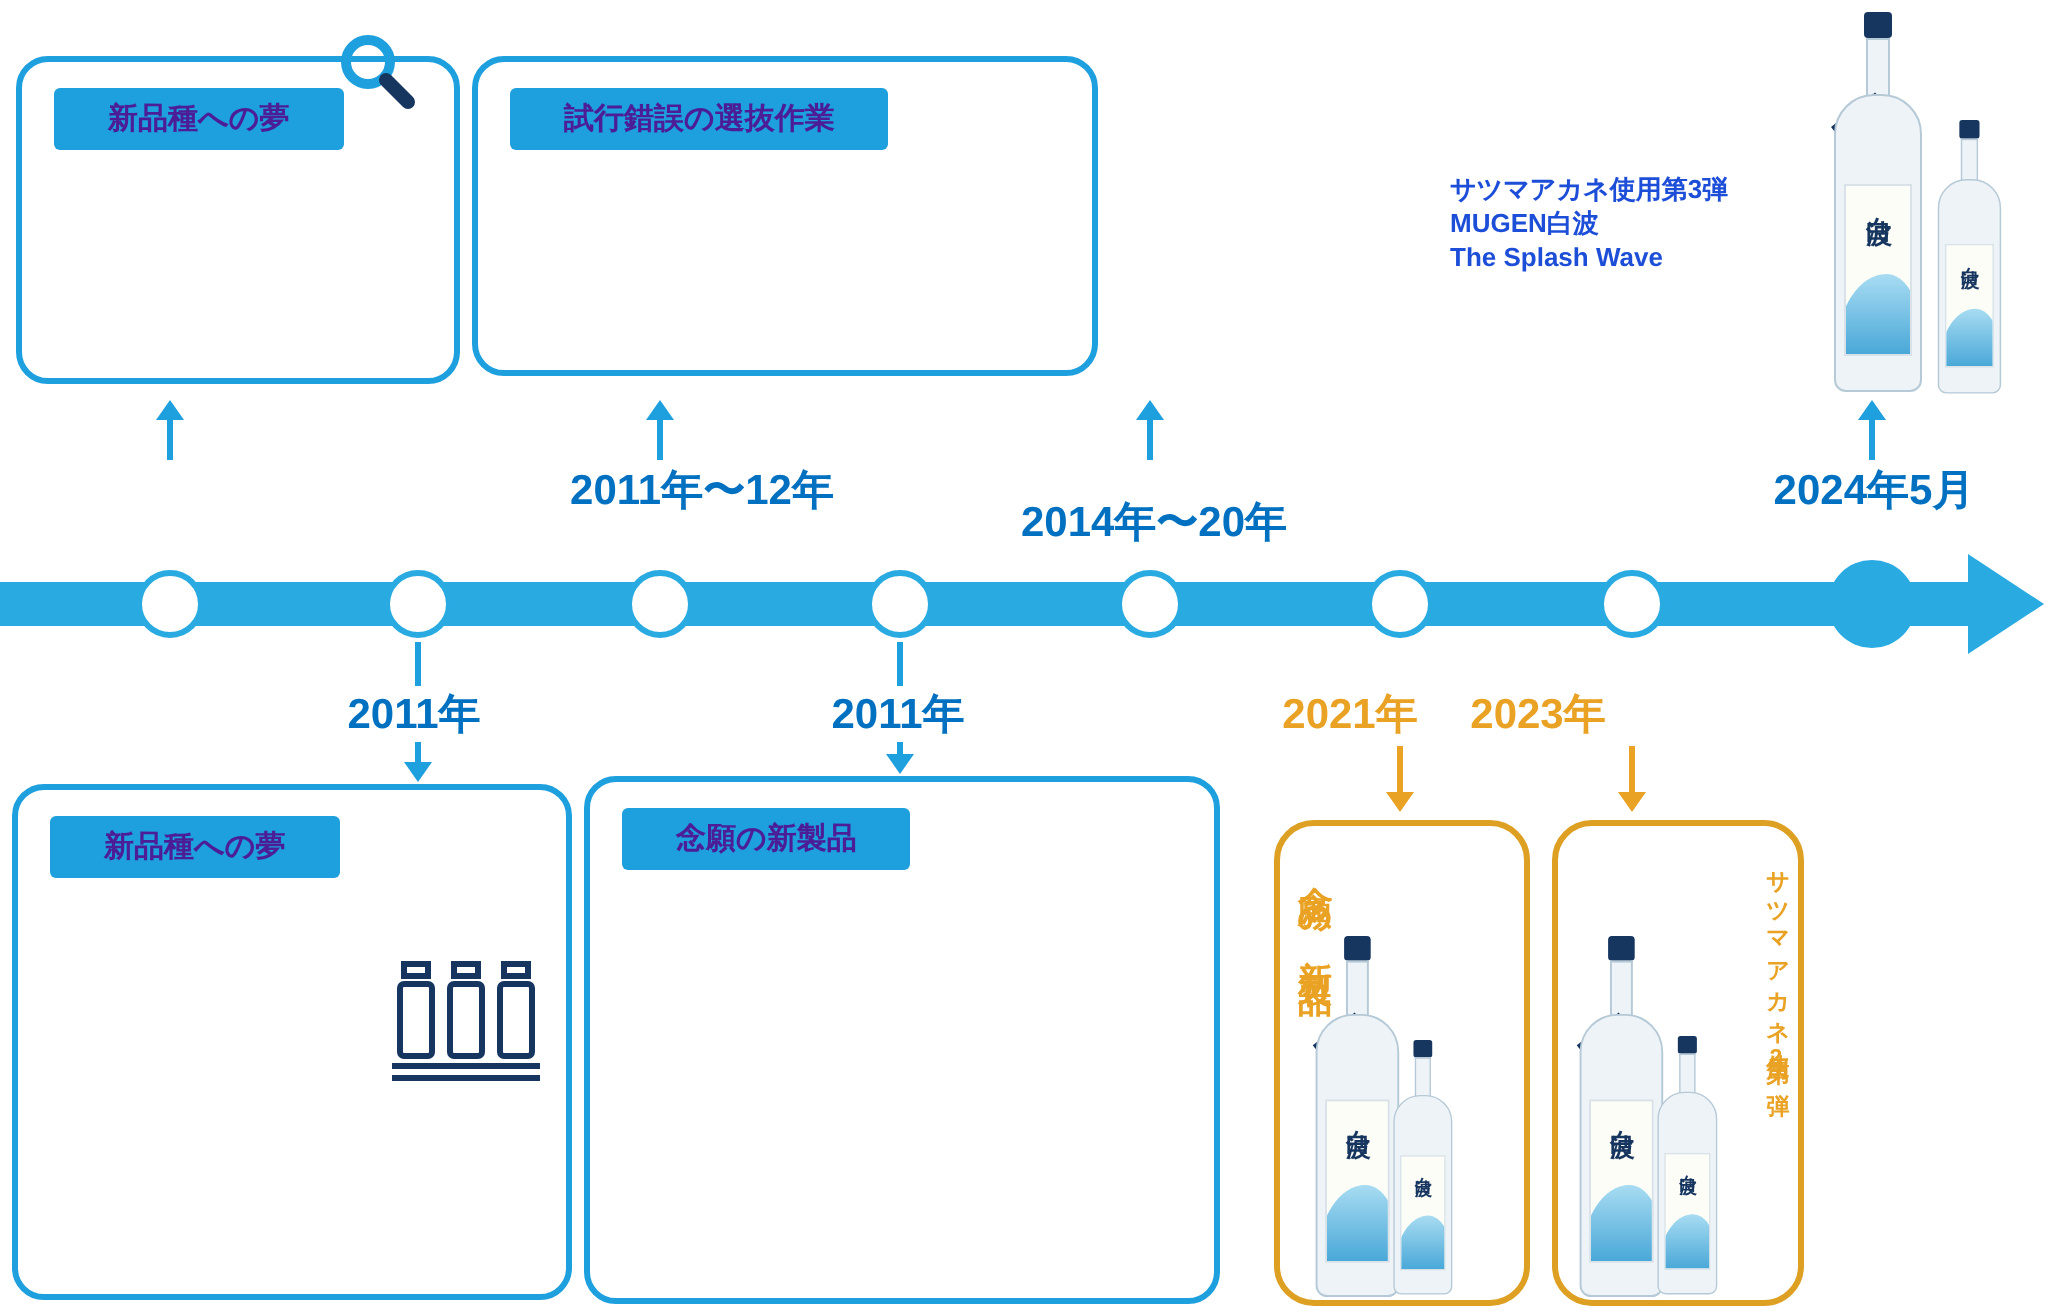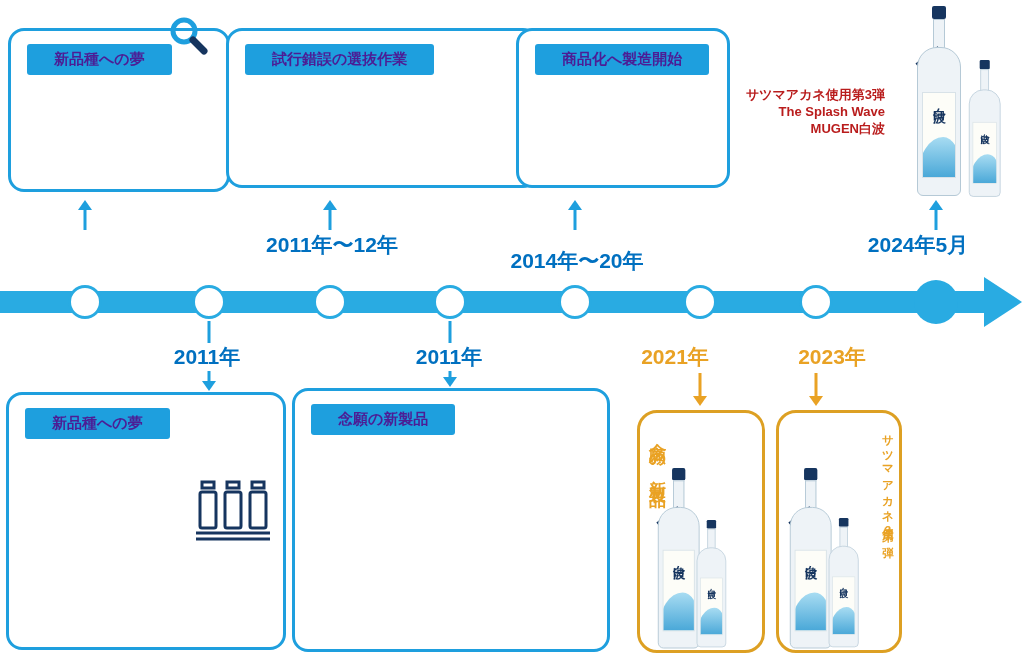--- a/index.html
+++ b/index.html
@@ -31,21 +31,21 @@
   .arrow.orange.down .head{border-top-color:#E9A224;}
 
   
   .box{position:absolute;box-sizing:border-box;background:#fff;border:3px solid #1E9FDE;border-radius:16px;z-index:1;}
   .box-header{position:absolute;top:-3px;left:16px;background:#1E9FDE;color:#4c1d95;font-weight:bold;font-size:15px;
               padding:6px 27px;border-radius:3px;white-space:nowrap;margin-top:16px;}
   .box.orange{border-color:#DDA023;border-radius:20px;}
   .vcaption{position:absolute;writing-mode:vertical-rl;text-orientation:upright;font-weight:bold;color:#E9A224;}
 
   
-  .note{position:absolute;text-align:right;color:#b91c1c;font-weight:bold;font-size:13px;line-height:17px;width:160px;}
+  .note{position:absolute;text-align:left;color:#1d4ed8;font-weight:bold;font-size:13px;line-height:17px;width:160px;}
 
   
   .bottle{position:absolute;width:52px;height:190px;transform-origin:top left;z-index:4;}
   .bottle-cap{position:absolute;left:19px;top:0;width:14px;height:13px;background:#16355F;border-radius:2px;}
   .bottle-neck{position:absolute;left:20px;top:13px;width:12px;height:30px;background:#eef3f7;
                border:1px solid #b5c9d6;border-bottom:none;box-sizing:border-box;}
   .bottle-body{position:absolute;left:4px;top:41px;width:44px;height:149px;background:#eef3f7;
                border:1px solid #b5c9d6;border-radius:20px 20px 6px 6px;box-sizing:border-box;}
   .bottle-ribbon{position:absolute;left:2px;top:48px;width:28px;height:8px;background:#16355F;transform:rotate(-38deg);}
   .bottle-label{position:absolute;left:4px;top:44px;width:32px;height:84px;background:#fdfdf8;
@@ -73,28 +73,28 @@
 
   <div class="node" style="left:68px"></div>
   <div class="node" style="left:192px"></div>
   <div class="node" style="left:313px"></div>
   <div class="node" style="left:433px"></div>
   <div class="node" style="left:558px"></div>
   <div class="node" style="left:683px"></div>
   <div class="node" style="left:799px"></div>
   <div class="node filled" style="left:914px"></div>
 
-  <div class="ylabel" style="left:332px;top:231px">2011年〜12年</div>
+  <div class="ylabel" style="left:351px;top:231px">2011年〜12年</div>
   <div class="ylabel" style="left:577px;top:247px">2014年〜20年</div>
-  <div class="ylabel" style="left:918px;top:231px">2024年5月</div>
+  <div class="ylabel" style="left:937px;top:231px">2024年5月</div>
 
   <div class="ylabel" style="left:207px;top:343px">2011年</div>
   <div class="ylabel" style="left:449px;top:343px">2011年</div>
   <div class="ylabel orange" style="left:675px;top:343px">2021年</div>
-  <div class="ylabel orange" style="left:832px;top:343px">2023年</div>
+  <div class="ylabel orange" style="left:769px;top:343px">2023年</div>
 
   <div class="arrow up" style="left:78px;top:200px;width:14px;height:30px">
     <div class="shaft"></div>
       <div class="head"></div>
   </div>
   <div class="arrow up" style="left:323px;top:200px;width:14px;height:30px">
     <div class="shaft"></div>
       <div class="head"></div>
   </div>
   <div class="arrow up" style="left:568px;top:200px;width:14px;height:30px">
@@ -119,38 +119,35 @@
       <div class="head"></div>
   </div>
   <div class="arrow down orange" style="left:809px;top:373px;width:14px;height:33px">
     <div class="shaft"></div>
       <div class="head"></div>
   </div>
 
   <div class="box" style="left:8px;top:28px;width:222px;height:164px">
     <div class="box-header">新品種への夢</div>
   </div>
-  <div class="box" style="left:226px;top:28px;width:313px;height:160px">
+  <div class="box" style="left:236px;top:28px;width:313px;height:160px">
     <div class="box-header">試行錯誤の選抜作業</div>
-  </div>
-  <div class="box" style="left:516px;top:28px;width:214px;height:160px">
-    <div class="box-header">商品化へ製造開始</div>
   </div>
 
   <div class="icon" style="left:166px;top:14px">
     <svg width="44" height="44" viewBox="0 0 44 44">
       <circle cx="18" cy="17" r="11" fill="none" stroke="#1E9FDE" stroke-width="5"></circle>
       <line x1="27" y1="26" x2="38" y2="37" stroke="#16355F" stroke-width="7" stroke-linecap="round"></line>
     </svg>
   </div>
 
   <div class="note" style="left:725px;top:86px">
     <div>サツマアカネ使用第3弾</div>
+    <div>MUGEN白波</div>
     <div>The Splash Wave</div>
-    <div>MUGEN白波</div>
   </div>
 
   <div class="box" style="left:6px;top:392px;width:280px;height:258px">
     <div class="box-header">新品種への夢</div>
   </div>
   <div class="box" style="left:292px;top:388px;width:318px;height:264px">
     <div class="box-header">念願の新製品</div>
   </div>
 
   <div class="icon" style="left:194px;top:476px">

